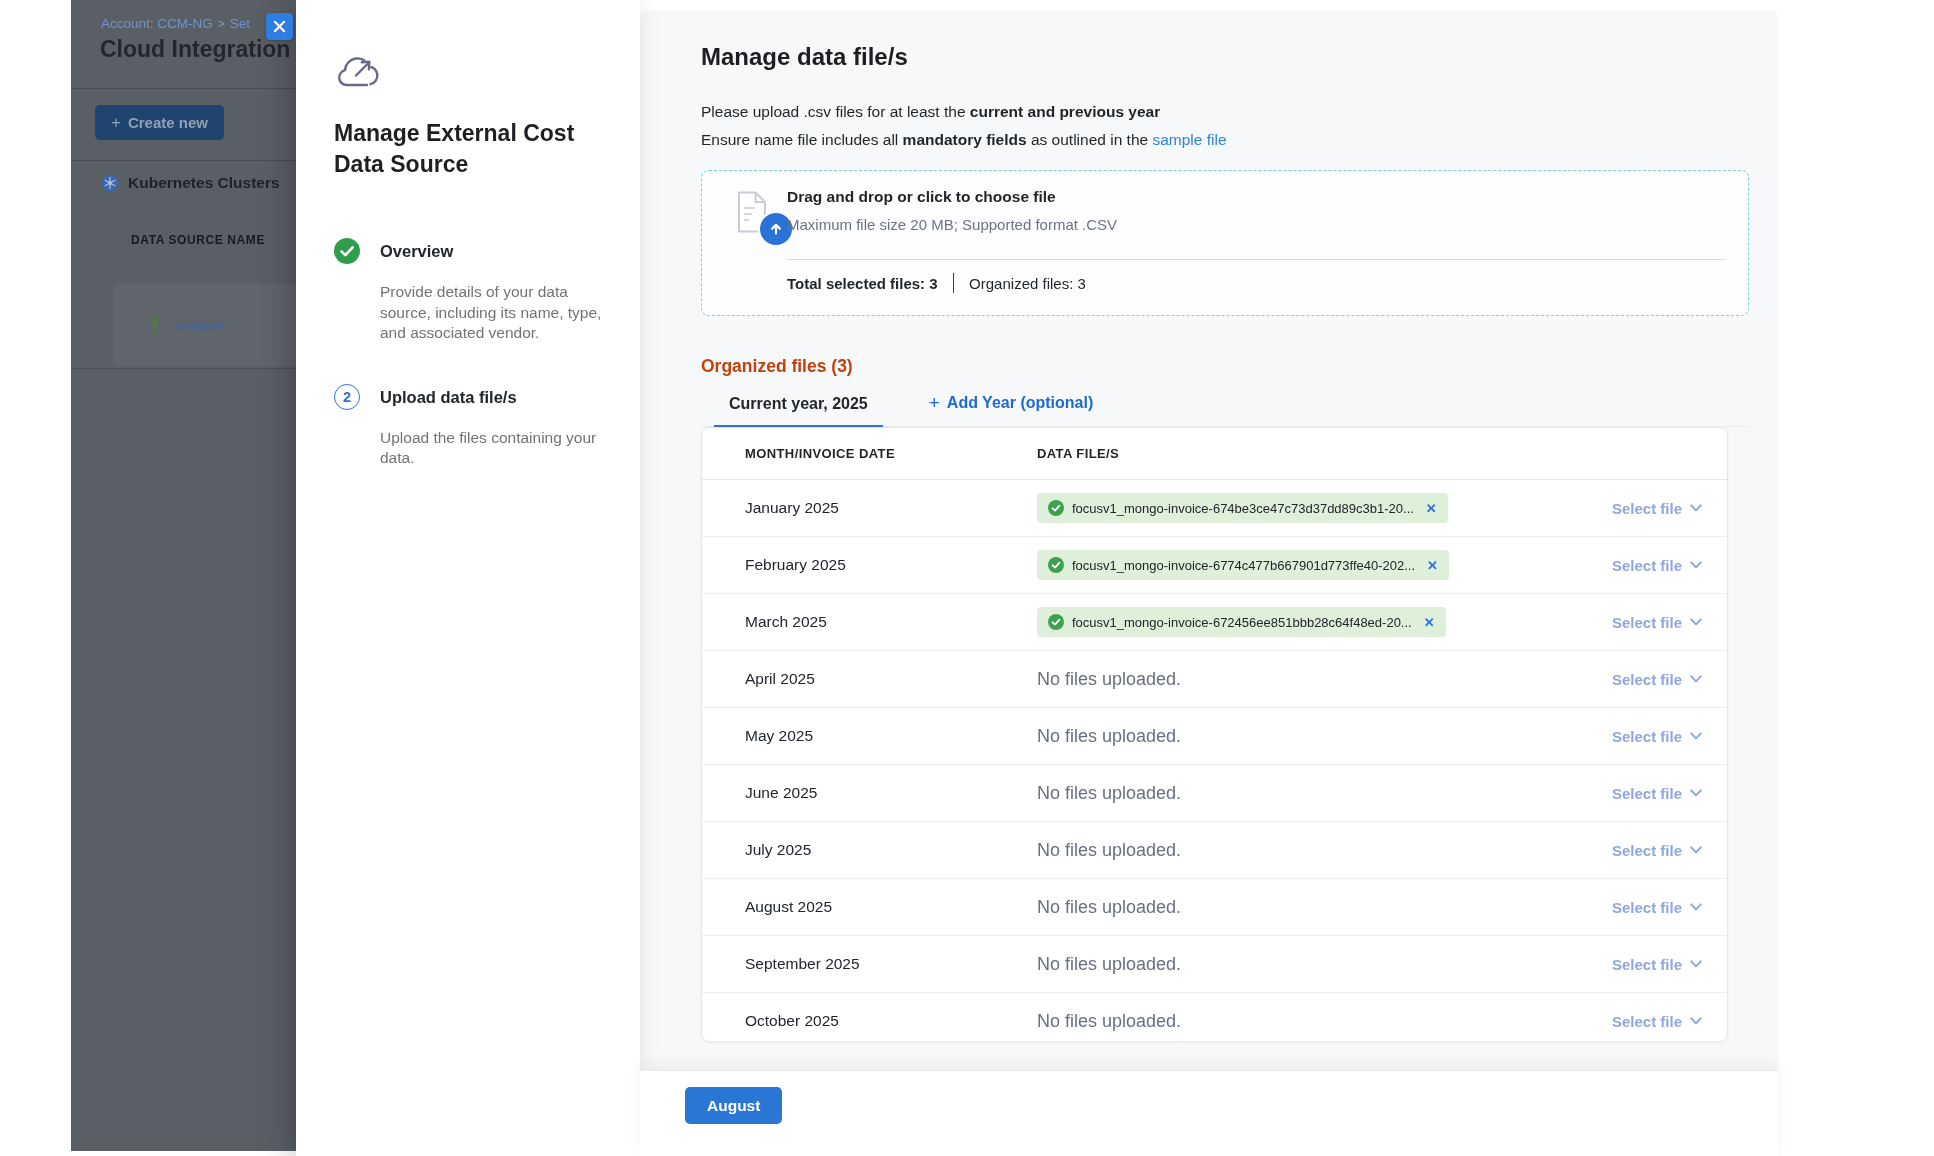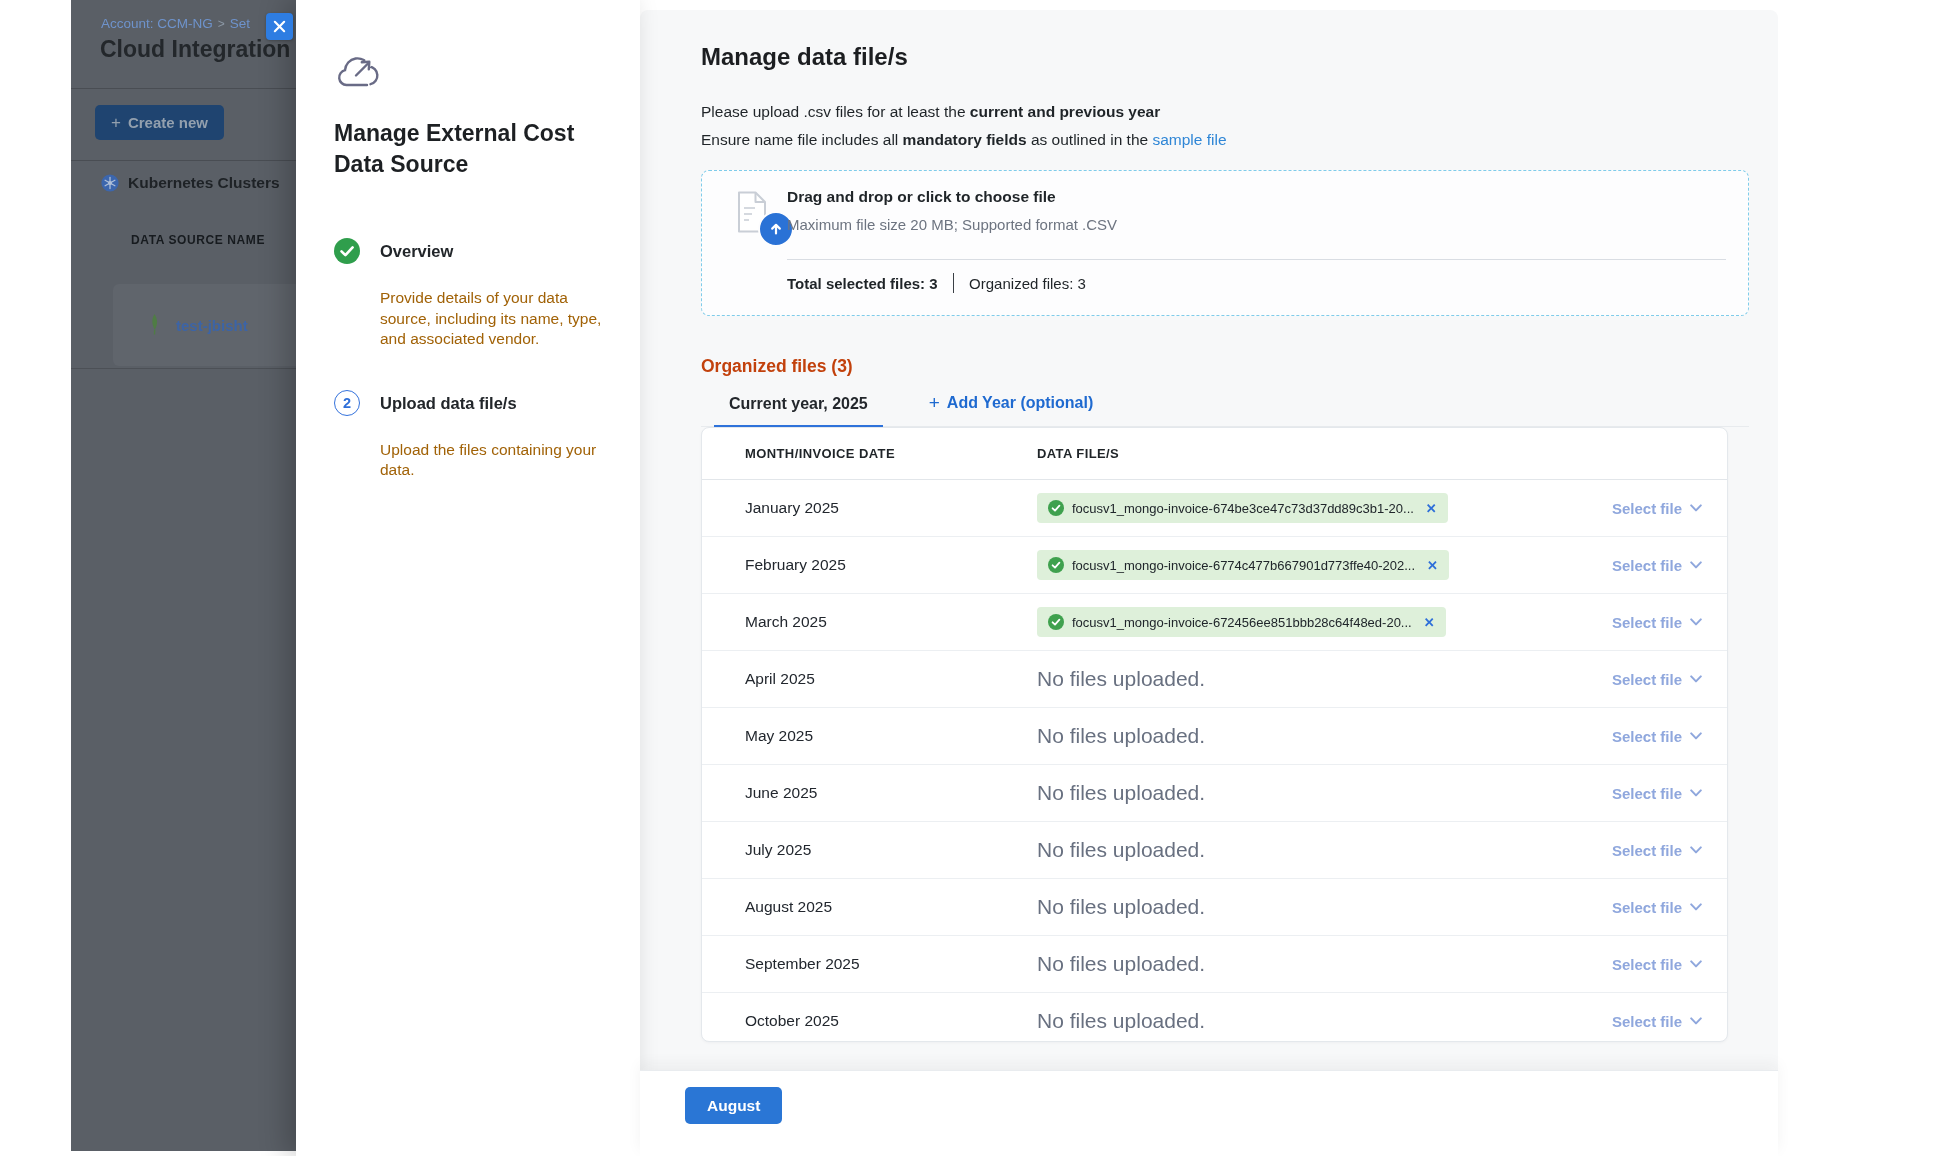--- a/index.html
+++ b/index.html
@@ -17,41 +17,41 @@
   .bg-create-btn { position:absolute; left:24px; top:105px; height:35px; padding:0 16px;
     display:inline-flex; align-items:center; gap:7px; background:#1f4470; border-radius:5px;
     color:#93a0ae; font-size:15px; font-weight:600; border:none; cursor:pointer; }
   .bg-create-btn .plus { font-size:17px; font-weight:400; }
   .bg-tab { position:absolute; left:30px; top:174px; display:flex; align-items:center; gap:9px;
     font-size:15.5px; font-weight:600; color:#1e2226; }
   .bg-colhead { position:absolute; left:60px; top:233px; font-size:12px; font-weight:700;
     letter-spacing:.6px; color:#171b1f; }
   .bg-row-card { position:absolute; left:42px; top:284px; right:-8px; height:82px;
     background:#60656c; border-radius:6px; display:flex; align-items:center; padding-left:34px; gap:14px; }
-  .bg-row-card .ds-link { font-size:15px; font-weight:600; color:#3c64a6; cursor:pointer;text-align:right; }
+  .bg-row-card .ds-link { font-size:10px; font-weight:600; color:#3c64a6; cursor:pointer;text-align:right; }
   .bg-row-border { position:absolute; left:0; top:368px; width:100%; height:1px; background:rgba(0,0,0,0.15); }
 
   
   .close-btn { position:absolute; left:266px; top:13px; width:27px; height:27px; border-radius:4px;
     background:#2e7de2; display:flex; align-items:center; justify-content:center; cursor:pointer; z-index:30;
     box-shadow:0 1px 3px rgba(0,0,0,.25); }
 
   
   .wizard { position:absolute; left:296px; top:0; width:344px; height:1156px; background:#ffffff;
     box-shadow:-10px 0 26px rgba(0,0,0,0.22); padding:54px 36px 0 38px; z-index:5; }
   .wiz-icon { display:block; }
   .wiz-title { margin-top:22px; font-size:23px; line-height:31px; font-weight:700; color:#1d2023; width:265px; }
   .steps { margin-top:58px; }
   .step { display:flex; gap:20px; }
   .step + .step { margin-top:40px; }
   .step-bullet { flex:0 0 26px; width:26px; height:26px; border-radius:50%; display:flex;
     align-items:center; justify-content:center; }
   .step-bullet.num { border:1.7px solid #3472dc; color:#2e6fd9; font-size:14.5px; font-weight:600; background:#fff; }
   .step-label { font-size:16.5px; font-weight:700; color:#22262a; line-height:26px; }
-  .step-desc { margin-top:24px; font-size:15.5px; line-height:20.5px; color:#a16207; width:228px; }
+  .step-desc { margin-top:18px; font-size:15.5px; line-height:20.5px; color:#737373; width:228px; }
 
   
   .main { position:absolute; left:640px; top:10px; width:1138px; height:1146px;
     background:#f7f8f9; border-radius:8px 8px 0 0; z-index:4;padding-left:16px; }
   .main-inner { padding:33px 45px 0 45px; }
   .main-title { font-size:24px; font-weight:700; color:#1c1e21; }
   .instructions { margin-top:27px; font-size:15.5px; line-height:28px; color:#1f2428; }
   .instructions b { font-weight:700; }
   .link { color:#2f86d6; cursor:pointer; }
 
@@ -77,21 +77,21 @@
   .tab-add .plus { font-size:19px; font-weight:400; line-height:14px; }
 
   .card { width:1027px; height:615px; background:#ffffff; border:1px solid #e4e8ec;
     border-radius:8px; overflow:hidden; box-shadow:0 1px 3px rgba(31,36,43,.04); }
   .thead { display:flex; align-items:center; height:52px; border-bottom:1px solid #e2e6ea; }
   .th1 { margin-left:43px; width:292px; font-size:13px; font-weight:700; letter-spacing:.4px; color:#1f2428; }
   .th2 { font-size:13px; font-weight:700; letter-spacing:.4px; color:#1f2428; }
   .trow { display:flex; align-items:center; height:57px; border-bottom:1px solid #eceff2; }
   .cell-month { margin-left:43px; width:292px; font-size:15.5px; color:#22272e; }
   .cell-file { flex:1; display:flex; align-items:center; }
-  .empty { font-size:21px; color:#687080; }
+  .empty { font-size:18px; color:#687080; }
   .chip { display:inline-flex; align-items:center; gap:8px; background:#def0da; border-radius:4px;
     padding:7px 11px; max-width:470px; }
   .chip-text { font-size:13px; color:#20262b; white-space:nowrap; }
   .chip-close { color:#2e6fd9; font-size:13px; font-weight:700; margin-left:4px; cursor:pointer; line-height:1; }
   .cell-action { display:flex; align-items:center; gap:8px; margin-right:25px; color:#8fa7dd;
     font-size:15px; font-weight:600; cursor:pointer; white-space:nowrap; }
 
   .footer { position:absolute; left:640px; top:1070px; width:1138px; height:86px; background:#ffffff;
     border-top:1px solid #e9ecef; box-shadow:0 -6px 14px rgba(31,36,43,.05); z-index:6; }
   .finish-btn { margin:16px 0 0 45px; height:37px; padding:0 22px; background:#2a76d5; color:#fff;

